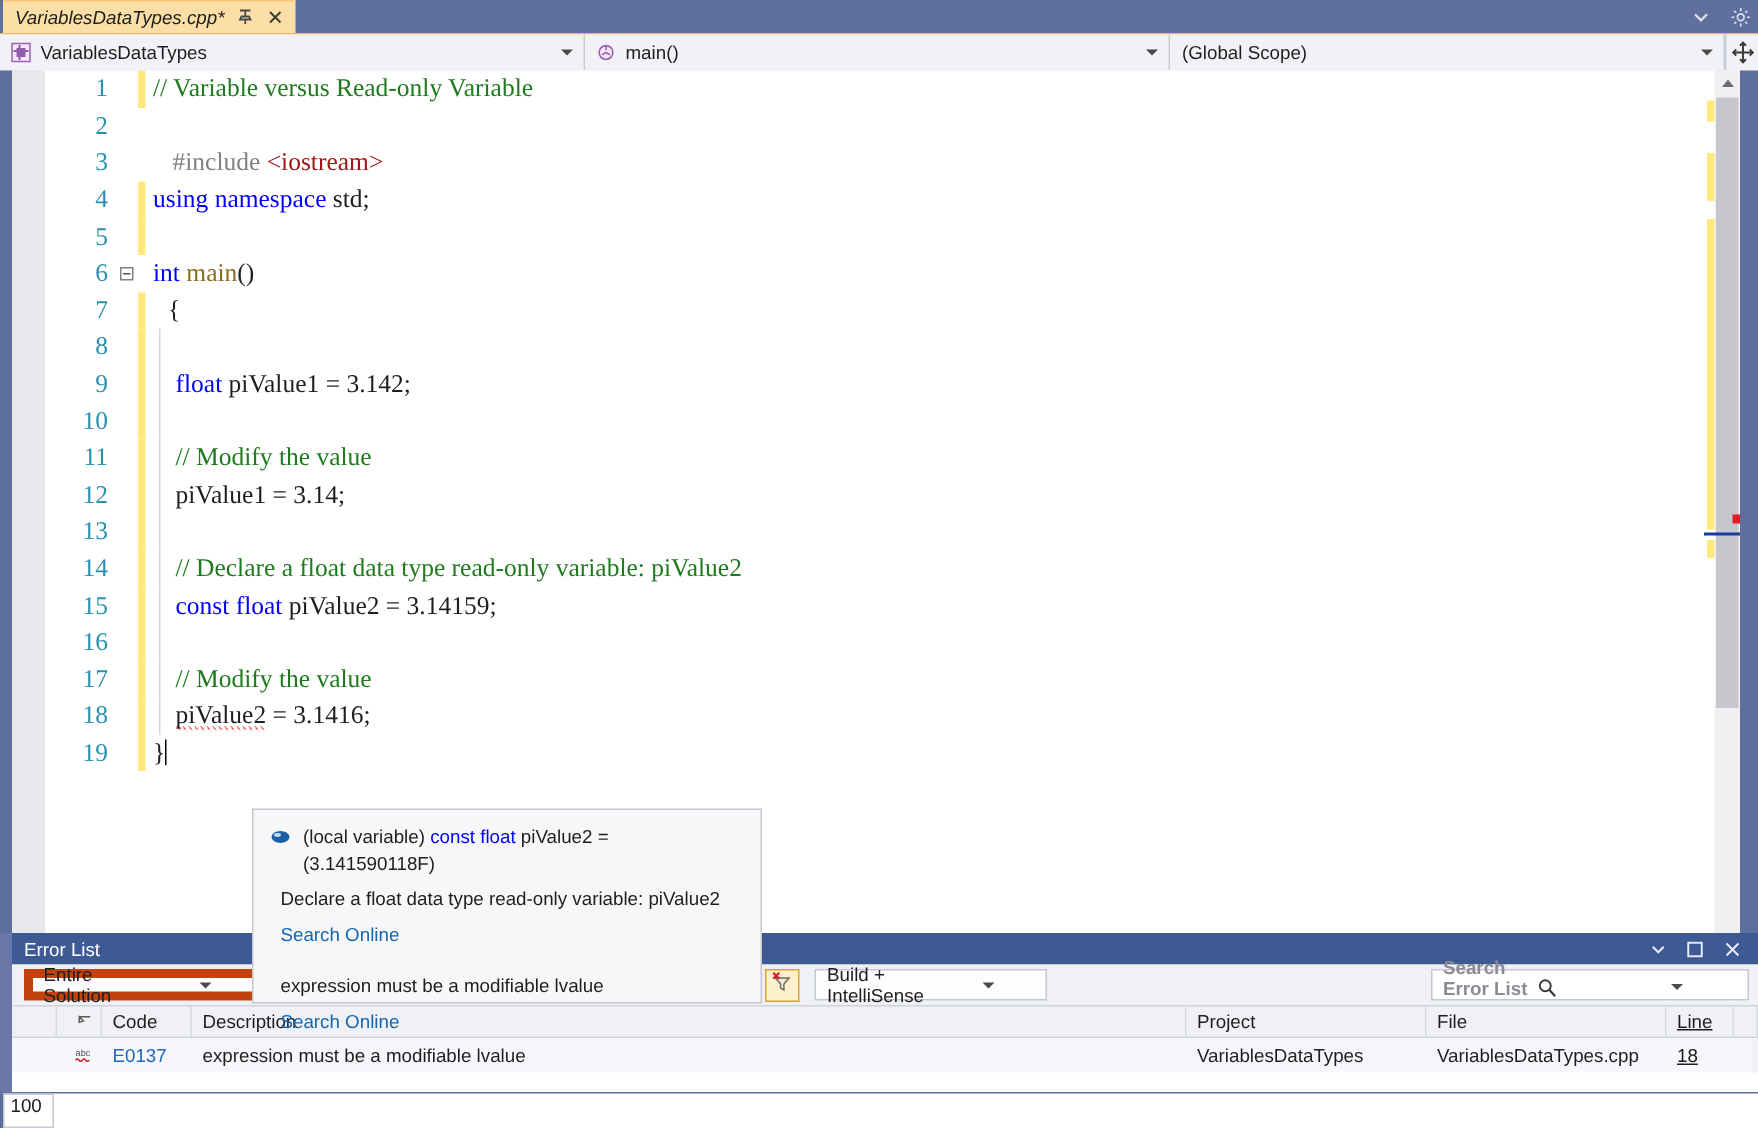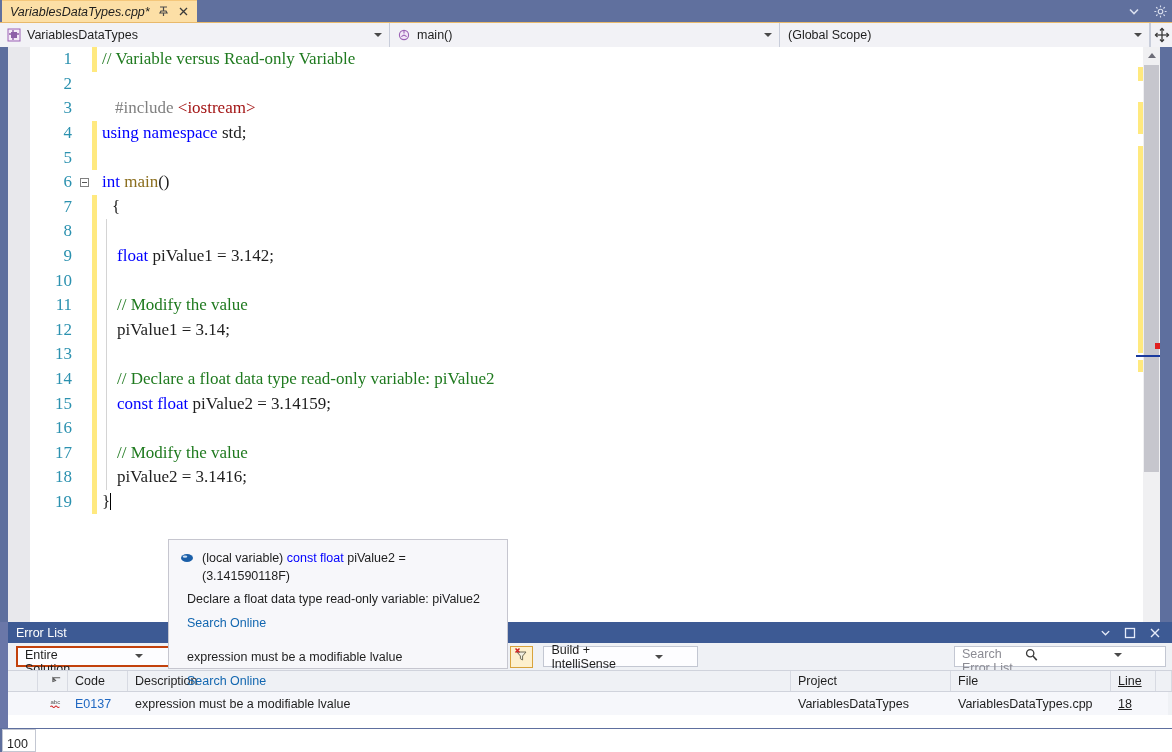--- a/index.html
+++ b/index.html
@@ -217,22 +217,22 @@
   .err-tb-btn { width: 14px; height: 14px; display:flex; align-items:center; justify-content:center; cursor:pointer; }
 
   .err-toolbar {
     position: absolute; left: 0; top: 21px; width: 1164px; height: 27px;
     background: #eff1f5;
     display: flex; align-items: center;
     padding: 0 6px 0 8px;
     gap: 0px;
   }
   .scope-combo {
-    width: 166px; height: 21px; background: #fdfdff; border: 2px solid #c2410c;
-    display: flex; padding: 0 3px 0 7px;
+    width: 166px; height: 21px; background: #fdfdff; border: 6px solid #c2410c;
+    display: flex; align-items: center; padding: 0 3px 0 7px;
   }
   .scope-combo span { flex: 1; font-size: 12.5px; color: #1e1e1e; }
   .tb-sep { width: 1px; height: 19px; background: #c3c7d2; margin: 0 6px; }
   .pill {
     height: 21px; display: flex; align-items: center; gap: 6px;
     padding: 0 8px 0 5px; cursor: pointer; font-size: 12.5px; color: #1e1e1e;
     border: 1px solid transparent;
   }
   .pill.on { background: #fdf0cd; border: 1px solid #d8a33c; }
   .pill .ico { width: 15px; height: 15px; flex-shrink:0; }
@@ -241,21 +241,21 @@
     display:flex; align-items:center; justify-content:center; cursor:pointer;
   }
   .build-combo {
     width: 155px; height: 21px; background: #fdfdff; border: 1px solid #c3c7d2;
     display: flex; align-items: center; padding: 0 3px 0 7px; margin-left: 10px;
   }
   .build-combo span { flex: 1; font-size: 12.5px; color: #1e1e1e; }
   .search-box {
     position: absolute; right: 6px; top: 3px; width: 212px; height: 21px;
     background: #ffffff; border: 1px solid #c3c7d2;
-    display: flex; align-items: flex-start; padding: 0 16px 0 7px;
+    display: flex; align-items: flex-end; padding: 0 16px 0 7px; font-weight: bold;
   }
   .search-box span { flex:1; font-size: 12.5px; color: #8b8b93; }
   .search-ico { width: 15px; height: 15px; }
 
   .err-head {
     position: absolute; left: 0; top: 48px; width: 1164px; height: 22px;
     background: #eff1f5;
     border-top: 1px solid #d0d3dc;
     border-bottom: 1px solid #d0d3dc;
     display: flex; align-items: stretch;
@@ -291,21 +291,21 @@
     position: absolute; left: 0; top: 728px; width: 1172px; height: 24px;
     background: #5e6f9e;
   }
   .bottom-white {
     position: absolute; left: 36px; top: 729px; width: 1136px; height: 23px;
     background: #ffffff;
   }
   .zoombox {
     position: absolute; left: 2px; top: 729px; width: 34px; height: 23px;
     background: #ffffff; border: 1px solid #c3c7d2;
-    display: flex; align-items: flex-end; padding-left: 4px;
+    display: flex; align-items: flex-start; padding-left: 4px;
     font-size: 12.5px; color: #1e1e1e; overflow: hidden;
   }
 </style>
 </head>
 <body>
 
 <div id="app">
 
   <div class="tabstrip-bg"></div>
   <div class="tab-active" id="tab-active" style="width: 195px; font-style: italic;">

